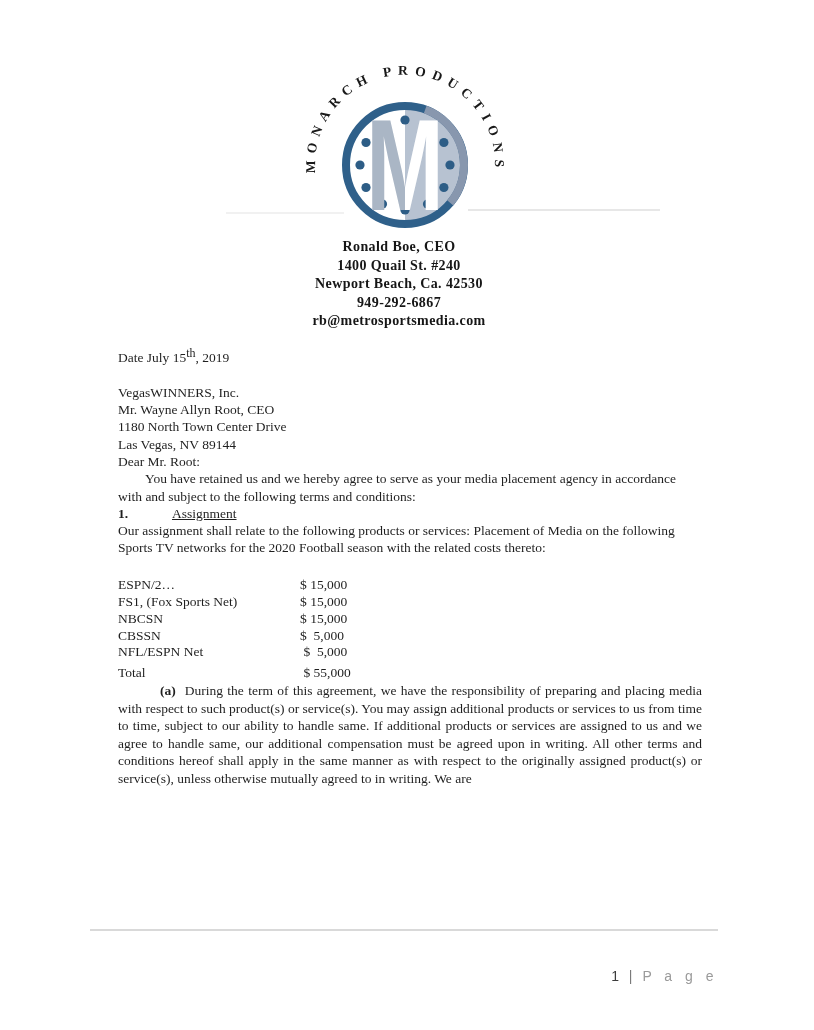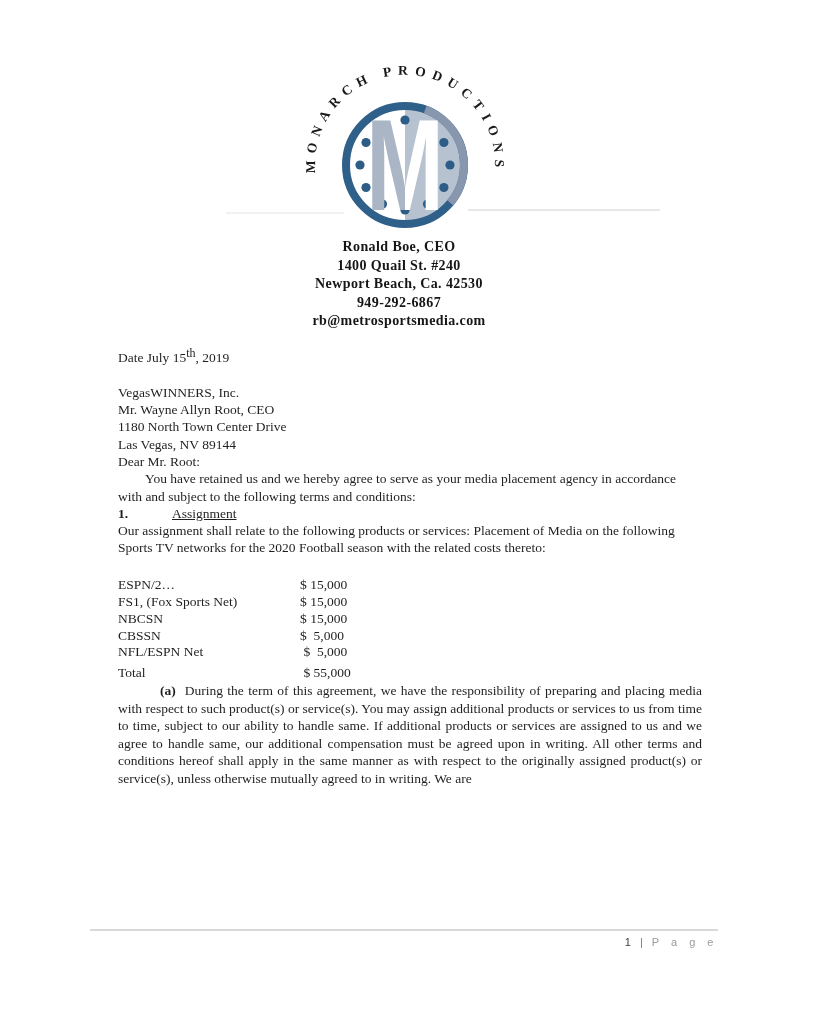--- a/index.html
+++ b/index.html
@@ -37,22 +37,22 @@
   .cost-row .net { width:182px; flex:0 0 182px; }
   .cost-row .amt { white-space:pre; }
   .cost-row.total { margin-top:4px; }
 
   .clause { margin-top:18.5px; text-align:justify; text-indent:42px; line-height:17.5px; }
   .clause .label { font-weight:bold; margin-right:9px; }
 
   
   .footer-rule { position:absolute; left:90px; top:929px; width:628px; height:2px; background:#d9d9d9; }
   .footer {
-    position:absolute; top:936px; right:96px;
-    font-family:"Liberation Sans", sans-serif; font-size:11px; letter-spacing:3px;
+    position:absolute; top:968px; right:96px;
+    font-family:"Liberation Sans", sans-serif; font-size:14px; letter-spacing:3px;
     color:#9a9a9a;
     text-align:center;
   }
   .footer .pg-num { color:#3c3c3c; }
   .footer .pg-sep { color:#7a7a7a; }
   .footer .pg-label { letter-spacing:4.5px; }
 </style>
 </head>
 <body>
 

